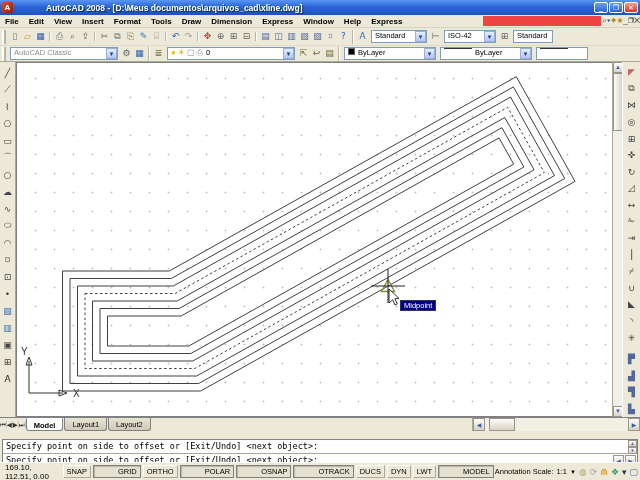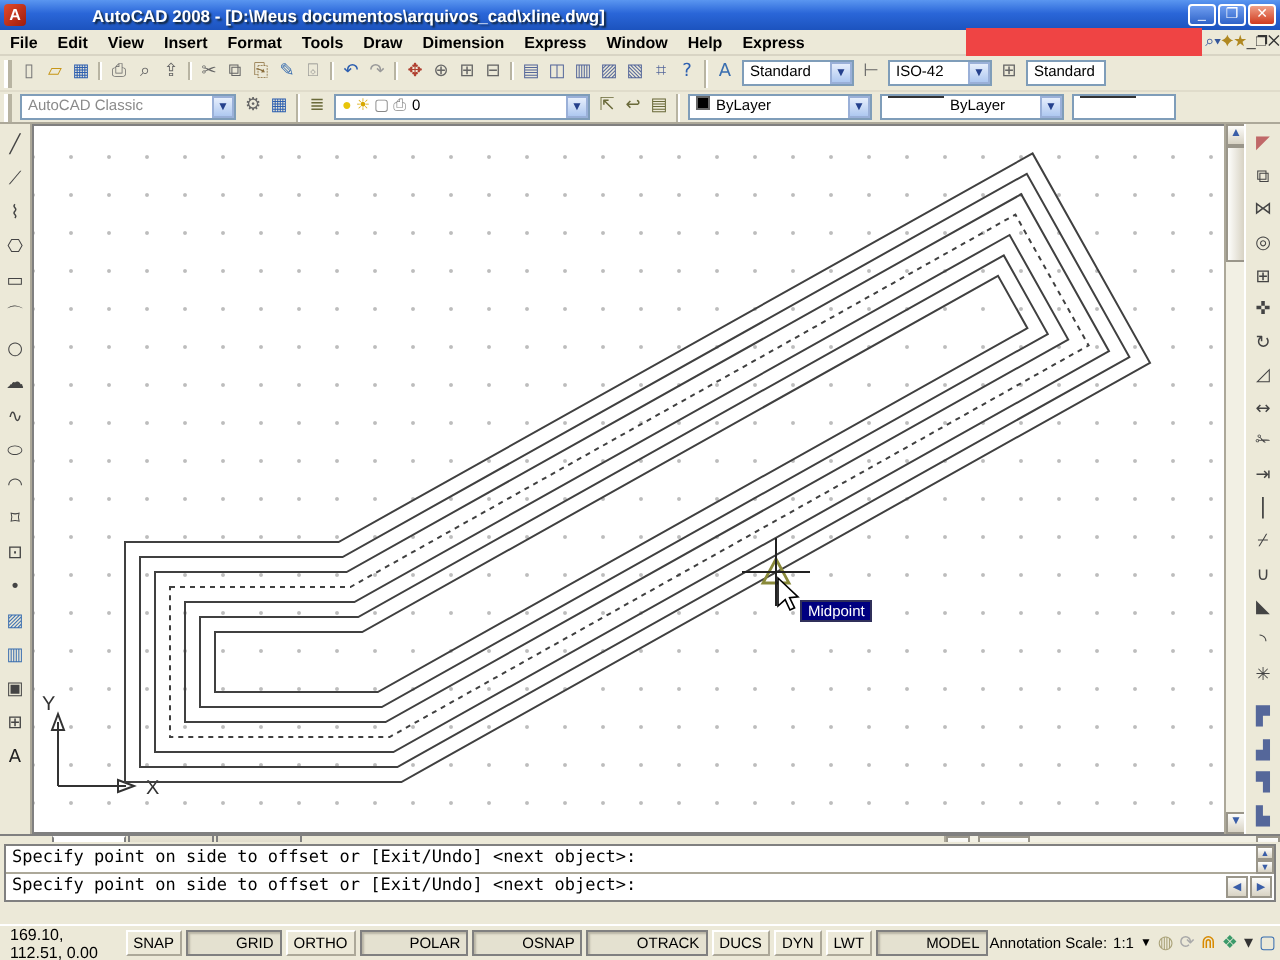--- a/index.html
+++ b/index.html
@@ -13,21 +13,21 @@
     border-radius:2px;color:#fff;font-size:8px;font-weight:bold;line-height:11px;text-align:center;margin-right:3px;}
   #title-text{font-weight:bold;font-size:8.5px;text-shadow:1px 1px 1px #123;white-space:nowrap;flex:1;margin-left:30px;}
   .winbtn{width:14px;height:11px;margin-left:1px;border:1px solid #fff;border-radius:2px;
     background:linear-gradient(180deg,#6f9ef0,#2f63c8);color:#fff;font-size:7px;line-height:9px;text-align:center;}
   .winbtn.close{background:linear-gradient(180deg,#f0a088,#d03a1e);}
   
   #menubar{position:absolute;left:0;top:15px;width:640px;height:13px;background:#ece9d8;
     display:flex;align-items:center;border-bottom:1px solid #d8d4c4;}
   .menu-item{padding:17px 5px;white-space:nowrap;font-weight:bold;}
   #help-search{margin-left:auto;display:flex;align-items:center;gap:2px;}
-  #help-input{width:118px;height:10px;background:#fff;border:7px solid #ef4444;color:#888;
+  #help-input{width:118px;height:10px;background:#fff;border:5px solid #ef4444;color:#888;
     font-size:7.5px;line-height:9px;padding-left:2px;white-space:nowrap;overflow:hidden;}
   .mini-ico{font-size:8px;line-height:10px;color:#35569a;}
   
   .tb-row{position:absolute;left:0;width:640px;background:#ece9d8;display:flex;align-items:center;}
   #tb1{top:28px;height:18px;border-bottom:1px solid #e0dccb;}
   #tb2{top:46px;height:16px;border-bottom:1px solid #aca899;}
   .grip{width:4px;height:14px;margin:0 2px;border-left:2px solid #fff;border-right:2px solid #b8b4a2;}
   .tbtn{width:13px;height:15px;display:inline-flex;align-items:center;justify-content:center;
     font-family:"DejaVu Sans",sans-serif;font-size:9px;line-height:13px;}
   .tsep{width:2px;height:14px;border-left:1px solid #b8b4a2;border-right:1px solid #fff;margin:0 2px;}
@@ -62,21 +62,21 @@
     display:flex;align-items:stretch;border-top:1px solid #808080;}
   .nav-btn{width:12px;text-align:center;font-size:6.5px;line-height:13px;color:#333;background:#ece9d8;border-right:1px solid #c8c4b4;}
   .tab{padding:1px 7px 0 7px;font-size:7.5px;line-height:12px;border:1px solid #808080;border-top:none;
     border-radius:0 0 3px 3px;background:linear-gradient(180deg,#e8e4d4,#cfcaB8);margin-right:1px;}
   .tab.active{background:#fff;font-weight:bold;border-top:1px solid #fff;}
   #hscroll{margin-left:auto;width:168px;display:flex;align-items:stretch;background:#f2f0e4;border-left:1px solid #aca899;}
   .hs-btn{width:12px;background:linear-gradient(180deg,#fdfdfb,#d8d3c4);border:1px solid #9a968a;
     color:#3a5ea8;font-size:6px;line-height:12px;text-align:center;}
   #hthumb{width:26px;background:linear-gradient(180deg,#fdfdfb,#d8d3c4);border:1px solid #9a968a;margin-left:4px;}
   
-  #cmd{position:absolute;left:0;top:421px;width:640px;height:31px;background:#ece9d8;padding:1px 2px;}
+  #cmd{position:absolute;left:0;top:438px;width:640px;height:31px;background:#ece9d8;padding:1px 2px;}
   #cmd-inner{width:636px;height:29px;border:1px solid #808080;background:#fff;position:relative;}
   .cmd-line{font-family:"DejaVu Sans Mono","Liberation Mono",monospace;font-size:8.5px;line-height:13px;
     white-space:pre;padding-left:3px;}
   #cmd-hist{height:14px;border-bottom:1px solid #aca899;position:relative;}
   #cmd-vscroll{position:absolute;right:0;top:0;width:9px;height:13px;display:flex;flex-direction:column;}
   .cmd-sbtn{height:7px;background:linear-gradient(180deg,#fdfdfb,#d8d3c4);border:1px solid #9a968a;
     font-size:4.5px;line-height:5px;text-align:center;color:#3a5ea8;}
   #cmd-hscroll{position:absolute;right:1px;bottom:1px;display:flex;}
   .cmd-hbtn{width:11px;height:11px;background:linear-gradient(180deg,#fdfdfb,#d8d3c4);border:1px solid #9a968a;
     font-size:5.5px;line-height:10px;text-align:center;color:#3a5ea8;margin-left:1px;}

